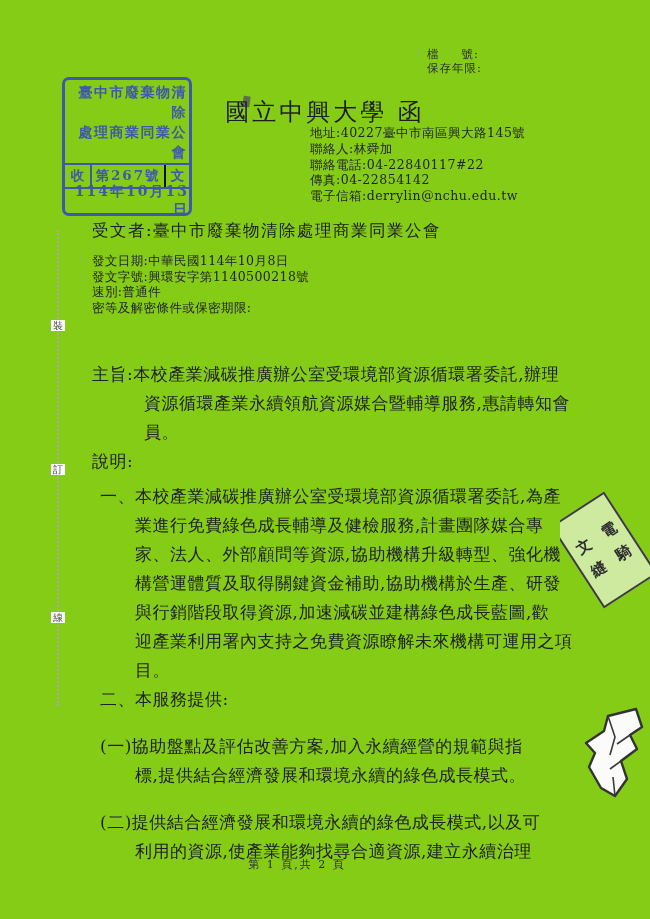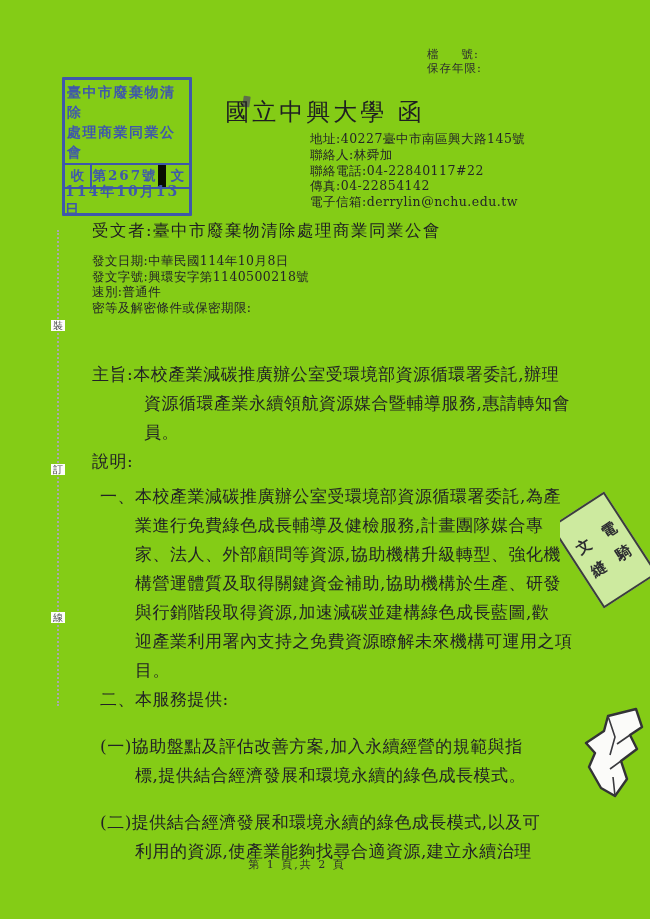--- a/index.html
+++ b/index.html
@@ -18,49 +18,49 @@
   .archive-block{
     position:absolute;left:427px;top:47px;
     font-size:11.5px;line-height:14px;color:#2b2b2f;
     letter-spacing:1px;
   }
   .archive-row{white-space:nowrap;}
   .archive-gap{display:inline-block;width:22px;}
   
   .received-stamp{
     position:absolute;left:62px;top:77px;width:124px;
-    border:3px solid #3a50b7;border-radius:1px;
+    border:3px solid #3a50b7;border-radius:7px;
     color:#3a50b7;opacity:.93;
-    font-weight:bold;text-align:left;
+    font-weight:bold;text-align:right;
     background:rgba(255,255,255,0);
   }
   .stamp-org{
     font-size:14px;line-height:20px;letter-spacing:1.5px;
     padding:2px 2px 1px 2px;white-space:pre-line;
   }
   .stamp-mid{
     display:flex;border-top:2px solid #3a50b7;
     height:22px;align-items:center;font-size:13.5px;
   }
   .stamp-cell-l{width:25px;border-right:2px solid #3a50b7;height:100%;display:flex;align-items:center;justify-content:center;}
-  .stamp-cell-m{flex:1;border-right:8px solid #000000;height:100%;display:flex;align-items:center;justify-content:center;letter-spacing:2px;}
+  .stamp-cell-m{flex:1;border-right:2px solid #000000;height:100%;display:flex;align-items:center;justify-content:center;letter-spacing:2px;}
   .stamp-cell-r{width:23px;height:100%;display:flex;align-items:center;justify-content:center;}
   .stamp-date{
     border-top:2px solid #3a50b7;height:24px;
     display:flex;align-items:center;justify-content:center;
     font-size:14px;letter-spacing:2px;
   }
   
   .doc-title{
     position:absolute;left:0;right:0;top:96px;
     text-align:center;font-size:24px;letter-spacing:3px;
     color:#1e1e22;
   }
   .contact-block{
-    position:absolute;left:310px;top:131px;
+    position:absolute;left:310px;top:125px;
     font-size:12.5px;line-height:15.8px;color:#242428;
     letter-spacing:.5px;white-space:nowrap;
   }
   
   .recipient{
     position:absolute;left:92px;top:220px;
     font-size:16.5px;letter-spacing:1.5px;color:#1f1f23;
   }
   .meta-block{
     position:absolute;left:92px;top:253px;width:545px;

